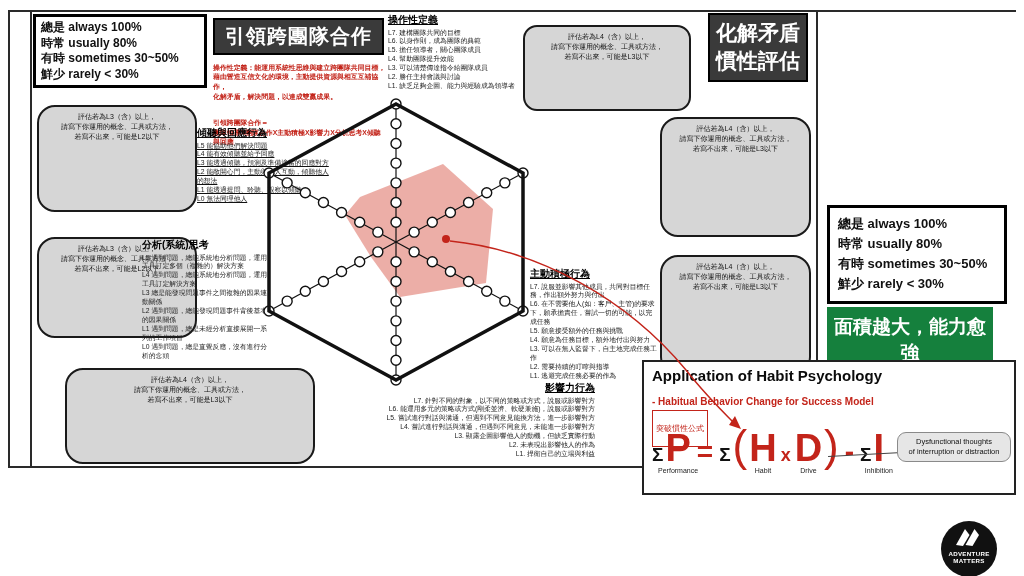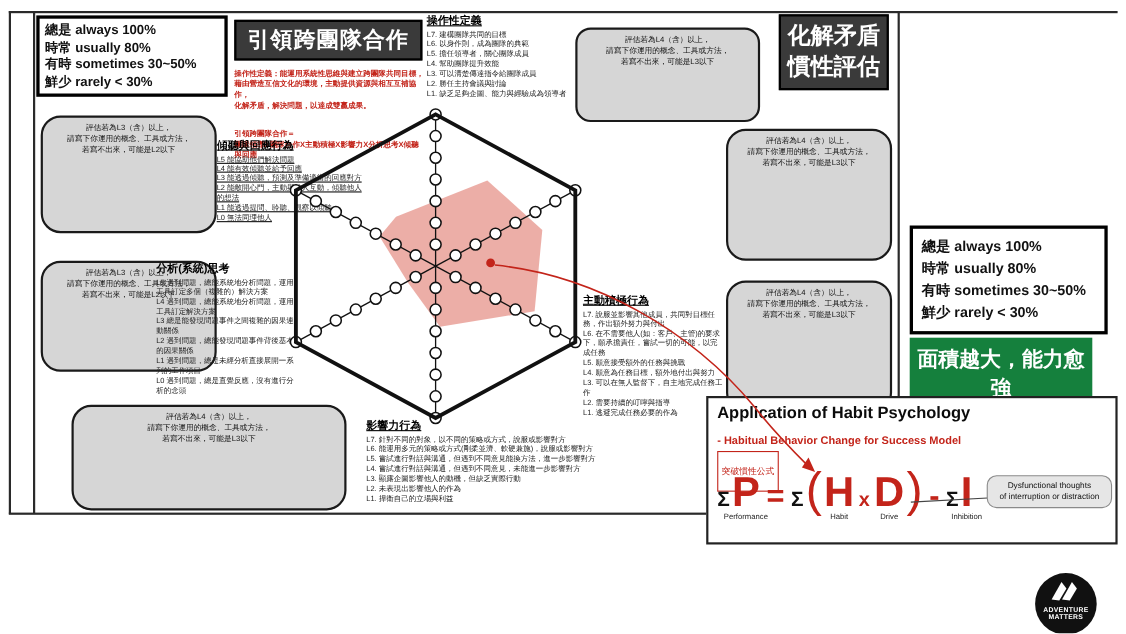--- a/index.html
+++ b/index.html
@@ -113,21 +113,21 @@
     <div>
         <div class="li">L7. 說服並影響其他成員，共同對目標任務，作出額外努力與付出</div>
         <div class="li">L6. 在不需要他人(如：客戶、主管)的要求下，願承擔責任，嘗試一切的可能，以完成任務</div>
         <div class="li">L5. 願意接受額外的任務與挑戰</div>
         <div class="li">L4. 願意為任務目標，額外地付出與努力</div>
         <div class="li">L3. 可以在無人監督下，自主地完成任務工作</div>
         <div class="li">L2. 需要持續的叮嚀與指導</div>
         <div class="li">L1. 逃避完成任務必要的作為</div>
       </div>
   </div>
-  <div class="abs sec u" style="left:333px;top:381px;width:262px;">
+  <div class="abs sec u" style="left:333px;top:381px;width:262px;text-align:right;">
     <div class="t">影響力行為</div>
     <div>
         <div class="li">L7. 針對不同的對象，以不同的策略或方式，說服或影響對方</div>
         <div class="li">L6. 能運用多元的策略或方式(剛柔並濟、軟硬兼施)，說服或影響對方</div>
         <div class="li">L5. 嘗試進行對話與溝通，但遇到不同意見能換方法，進一步影響對方</div>
         <div class="li">L4. 嘗試進行對話與溝通，但遇到不同意見，未能進一步影響對方</div>
         <div class="li">L3. 顯露企圖影響他人的動機，但缺乏實際行動</div>
         <div class="li">L2. 未表現出影響他人的作為</div>
         <div class="li">L1. 捍衛自己的立場與利益</div>
       </div>

